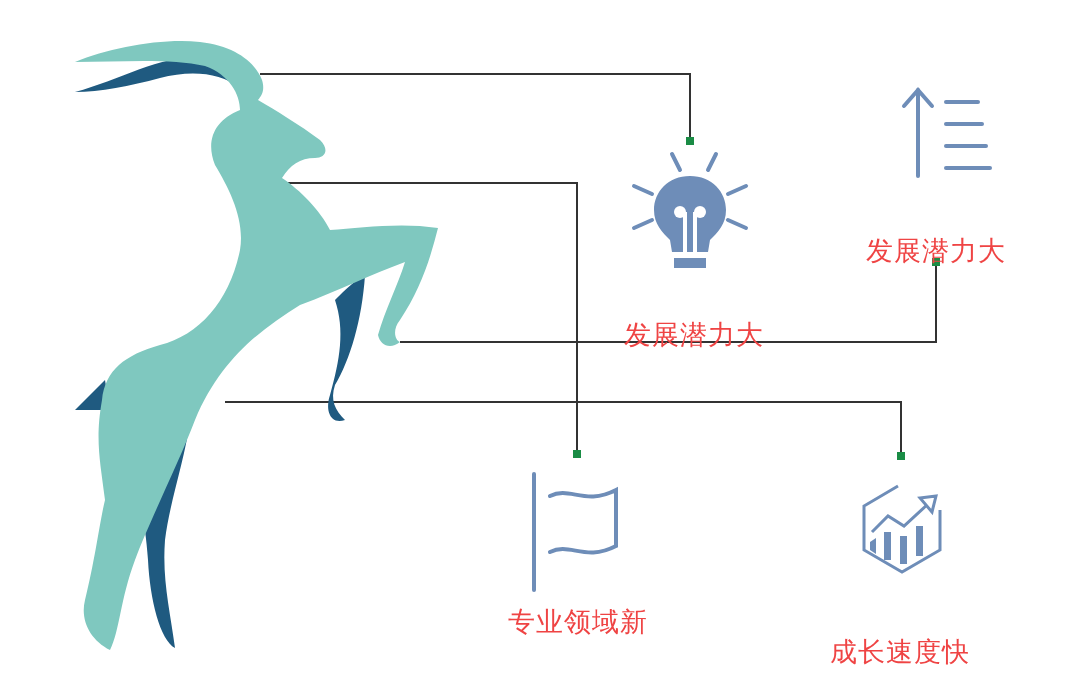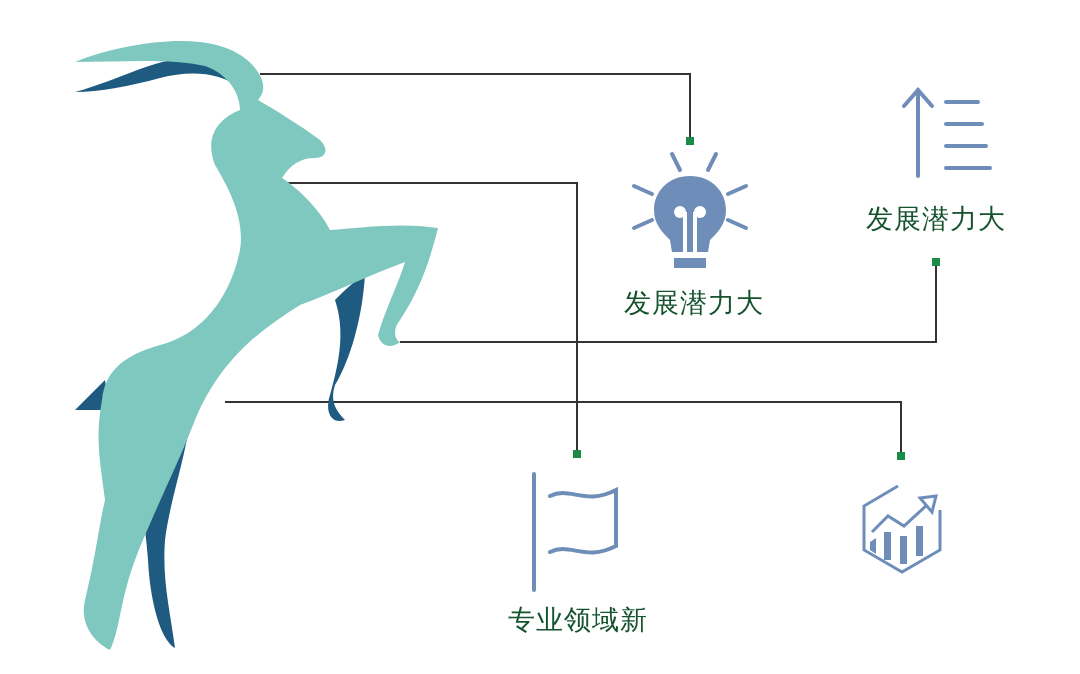--- a/index.html
+++ b/index.html
@@ -1,18 +1,18 @@
 <!DOCTYPE html>
 <html><head>
 <meta charset="utf-8">
 <style>
   html,body{margin:0;padding:0;background:#ffffff;}
   body{width:1080px;height:674px;position:relative;overflow:hidden;font-family:"DejaVu Sans","Liberation Sans",sans-serif;}
   #stage{position:absolute;left:0;top:0;width:1080px;height:674px;}
-  .label{position:absolute;font-size:27px;color:#14532d;letter-spacing:1px;white-space:nowrap;line-height:1;}
+  .label{position:absolute;font-size:27px;color:#ef4444;letter-spacing:1px;white-space:nowrap;line-height:1;margin-top:32px;}
   .icon{position:absolute;}
 </style>
 </head>
 <body>
 
 <div id="stage">
 
   <svg width="1080" height="674" style="position:absolute;left:0;top:0">
     <g fill="none" stroke="#333" stroke-width="2">
       <polyline points="260,74 690,74 690,138"></polyline>
@@ -83,27 +83,28 @@
     </g>
   </svg>
   <div class="label" style="left:866px;top:205px">发展潜力大</div>
 
   <svg class="icon" style="left:525px;top:470px" width="100" height="124">
     <g stroke="#6e8db8" stroke-width="4" fill="none" stroke-linecap="round">
       <line x1="9" y1="4" x2="9" y2="120"></line>
       <path d="M25,26 C45,16 60,36 91,20 L91,76 C60,92 45,72 25,82"></path>
     </g>
   </svg>
-  <div class="label" style="left:508px;top:606px">专业领域新</div>
+  <div class="label" style="left:508px;top:576px">专业领域新</div>
 
   <svg class="icon" style="left:858px;top:484px" width="90" height="96">
     <path d="M40,2 L6,22 L6,66 L44,88 L82,66 L82,26" fill="none" stroke="#6e8db8" stroke-width="3"></path>
     <polyline points="14,48 30,32 46,42 70,20" fill="none" stroke="#6e8db8" stroke-width="3"></polyline>
     <polygon points="62,14 78,12 74,28" fill="#fff" stroke="#6e8db8" stroke-width="3"></polygon>
     <g fill="#6e8db8">
       <polygon points="12,58 18,54 18,70 12,66"></polygon>
       <rect x="26" y="48" width="7" height="28"></rect>
       <rect x="42" y="52" width="7" height="28"></rect>
       <rect x="58" y="42" width="7" height="30"></rect>
     </g>
   </svg>
+  <div class="label" style="left:830px;top:606px">成长速度快</div>
 
 </div>
 
 </body></html>

